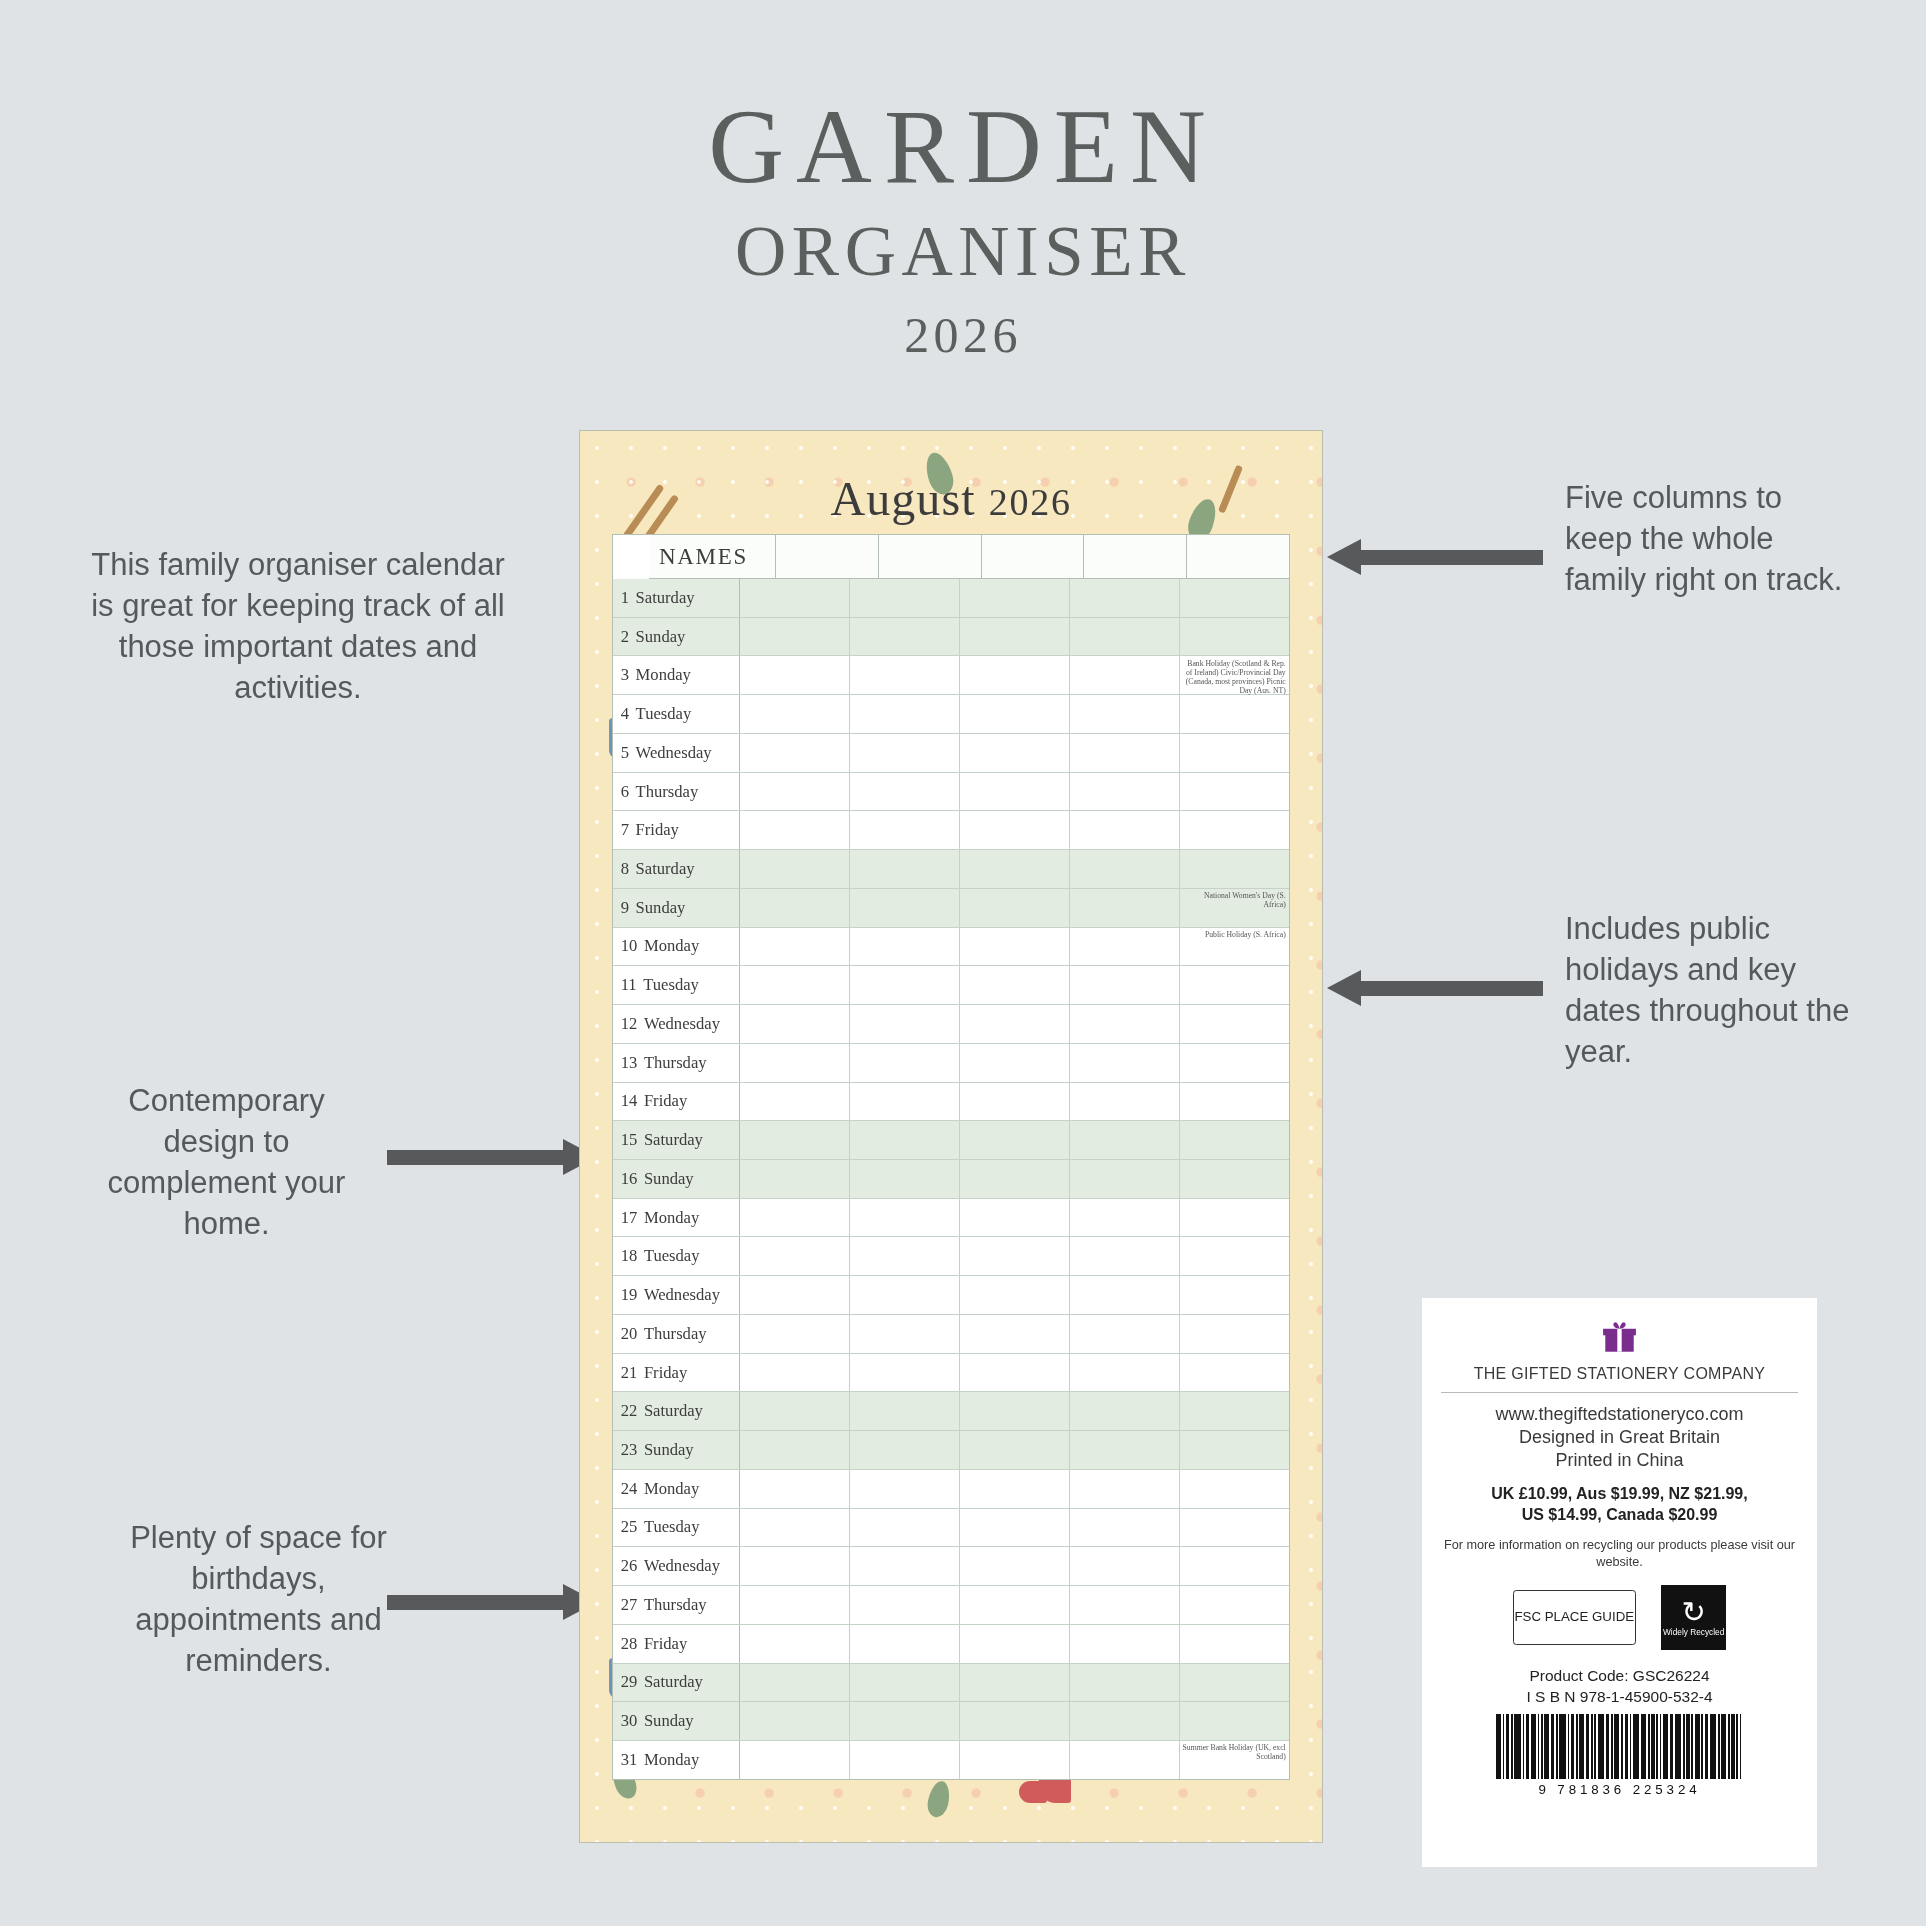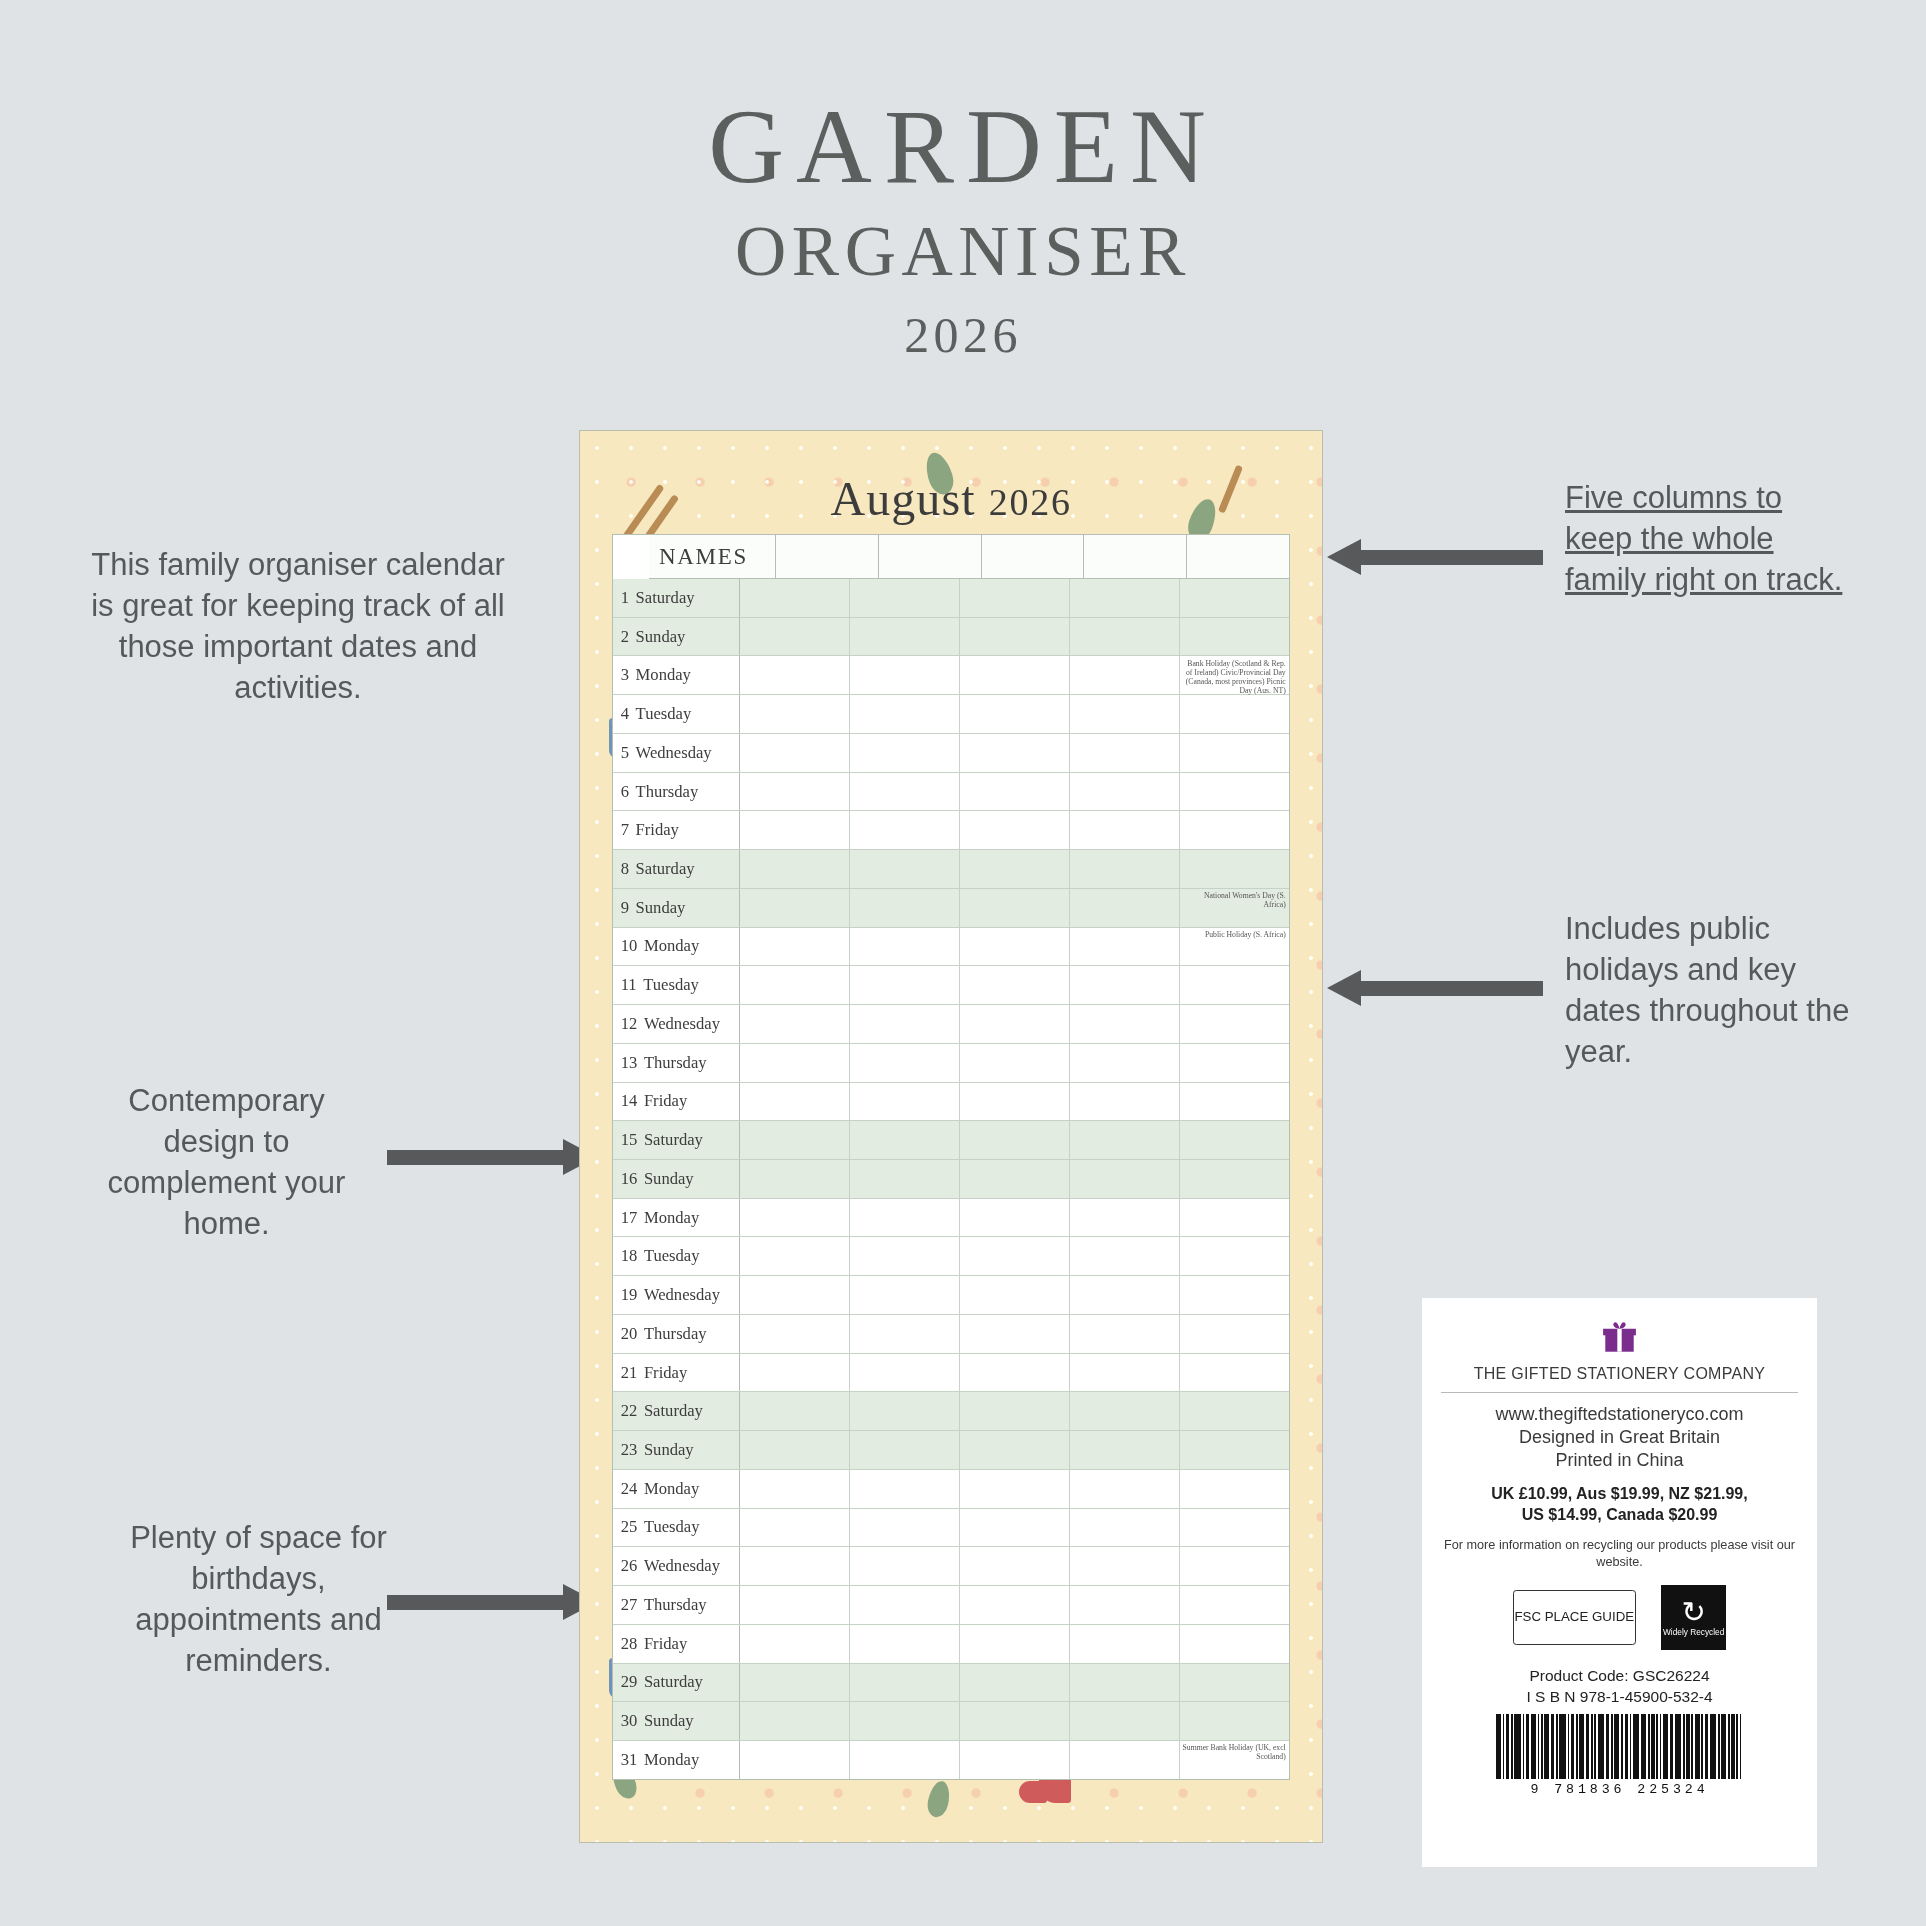--- a/index.html
+++ b/index.html
@@ -157,34 +157,34 @@
   .recyc{
     width:65px;height:65px;background:#111;color:#fff;
     display:flex;flex-direction:column;align-items:center;justify-content:center;
     font-size:8.3px;line-height:1.15;text-align:center;
   }
   .recyc .sym{font-size:29px;line-height:1;margin-bottom:1.1px;}
   .codes{font-size:15.5px;line-height:1.3;color:#222;margin-top:16.6px;}
   .barcode{margin-top:7.7px;display:flex;justify-content:center;}
   .barcode .bars{display:flex;align-items:flex-end;height:65px;}
   .barcode .bars i{display:block;background:#111;margin-right:1.7px;height:100%;}
-  .barcode-num{font-size:13.3px;letter-spacing:3.9px;color:#111;margin-top:2.2px;font-family:Liberation Mono, monospace;}
+  .barcode-num{font-size:13.3px;letter-spacing:3.9px;color:#111;margin-top:2.2px;}
 </style>
 </head>
 <body>
 
 <div class="title-block">
   <div class="title-main">GARDEN</div>
   <div class="title-sub">ORGANISER</div>
   <div class="title-year">2026</div>
 </div>
 
 <div class="callout left" style="left:88px;top:545px;width:420px;">This family organiser calendar is great for keeping track of all those important dates and activities.</div>
 
-<div class="callout right" style="left:1565px;top:478px;width:287px;text-decoration:underline;">Five columns to keep the whole family right on track.</div>
+<div class="callout right" style="left:1565px;top:478px;width:287px;">Five columns to keep the whole family right on track.</div>
 <div class="arrow to-left" style="left:1327px;top:539px;width:216px;">
   <div class="shaft"></div>
     <div class="head"></div>
 </div>
 
 <div class="callout right" style="left:1565px;top:909px;width:310px;">Includes public holidays and key dates throughout the year.</div>
 <div class="arrow to-left" style="left:1327px;top:970px;width:216px;">
   <div class="shaft"></div>
     <div class="head"></div>
 </div>

